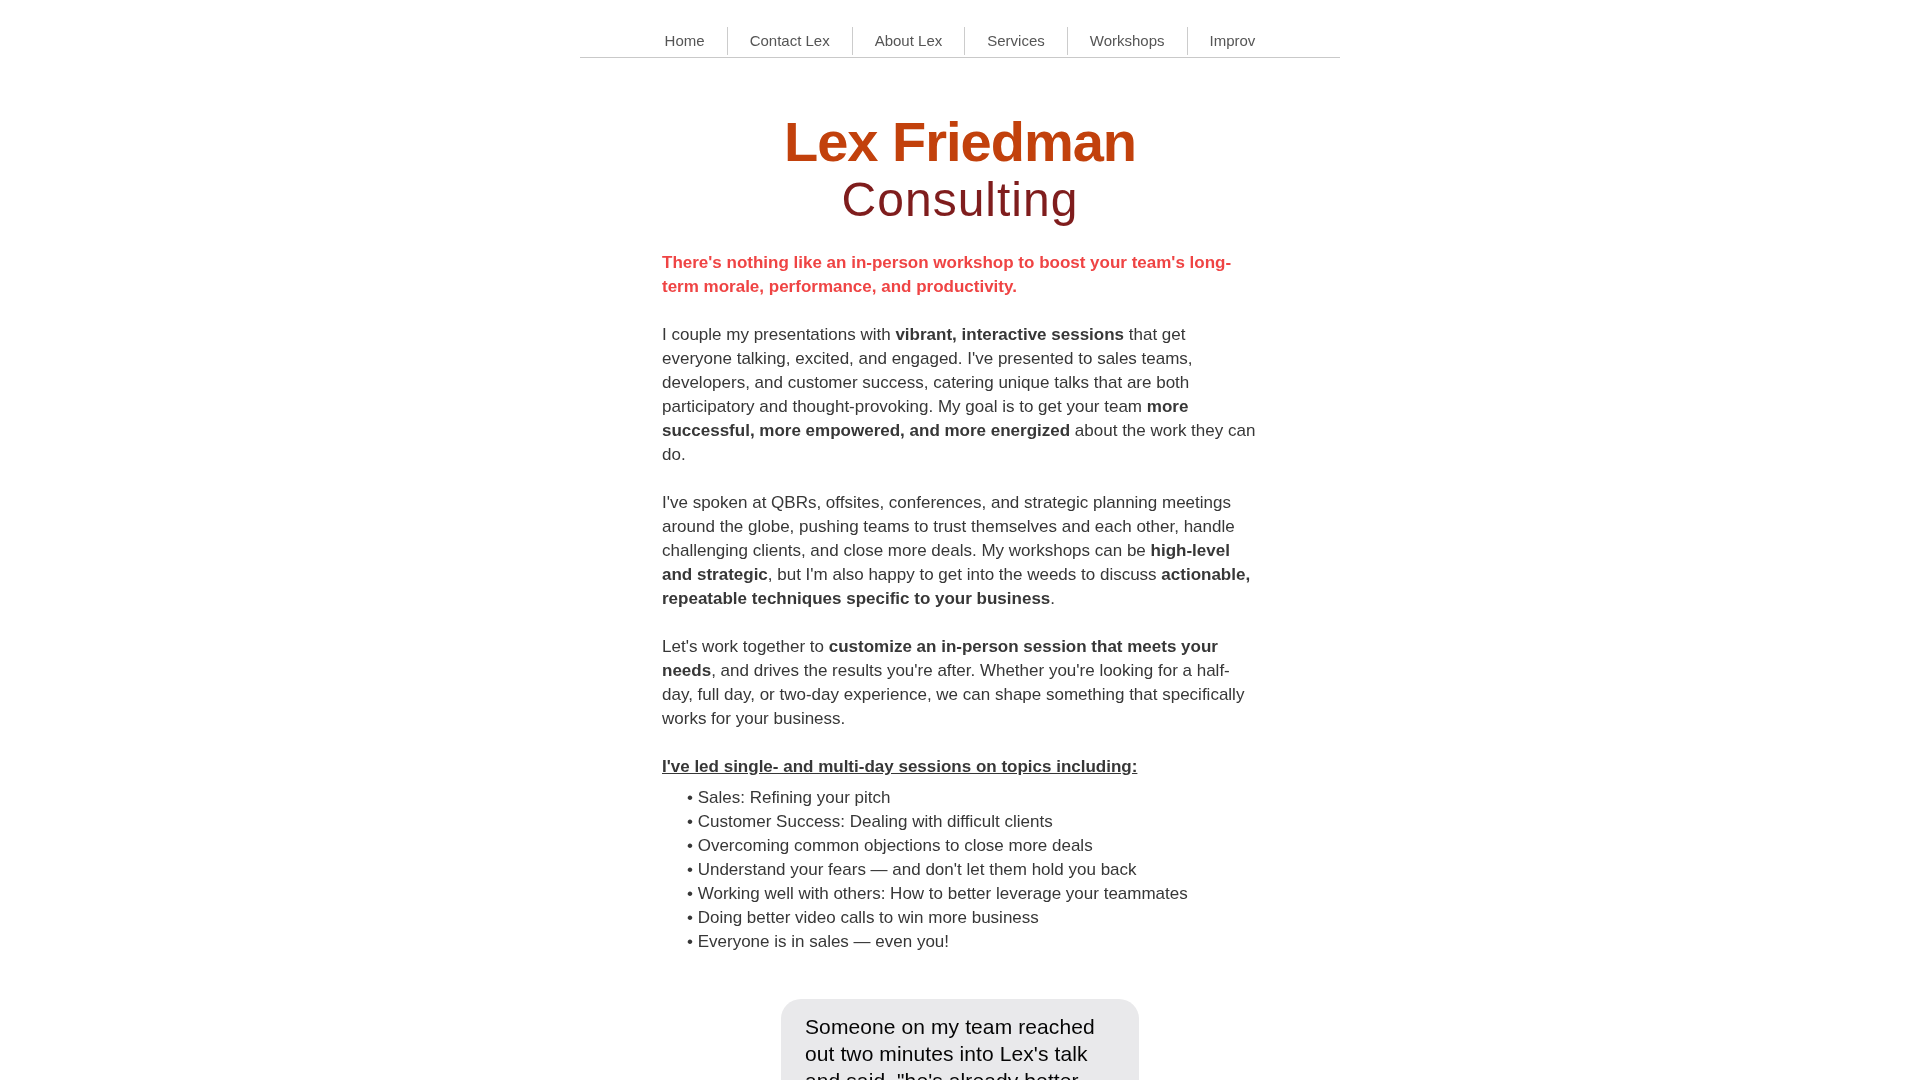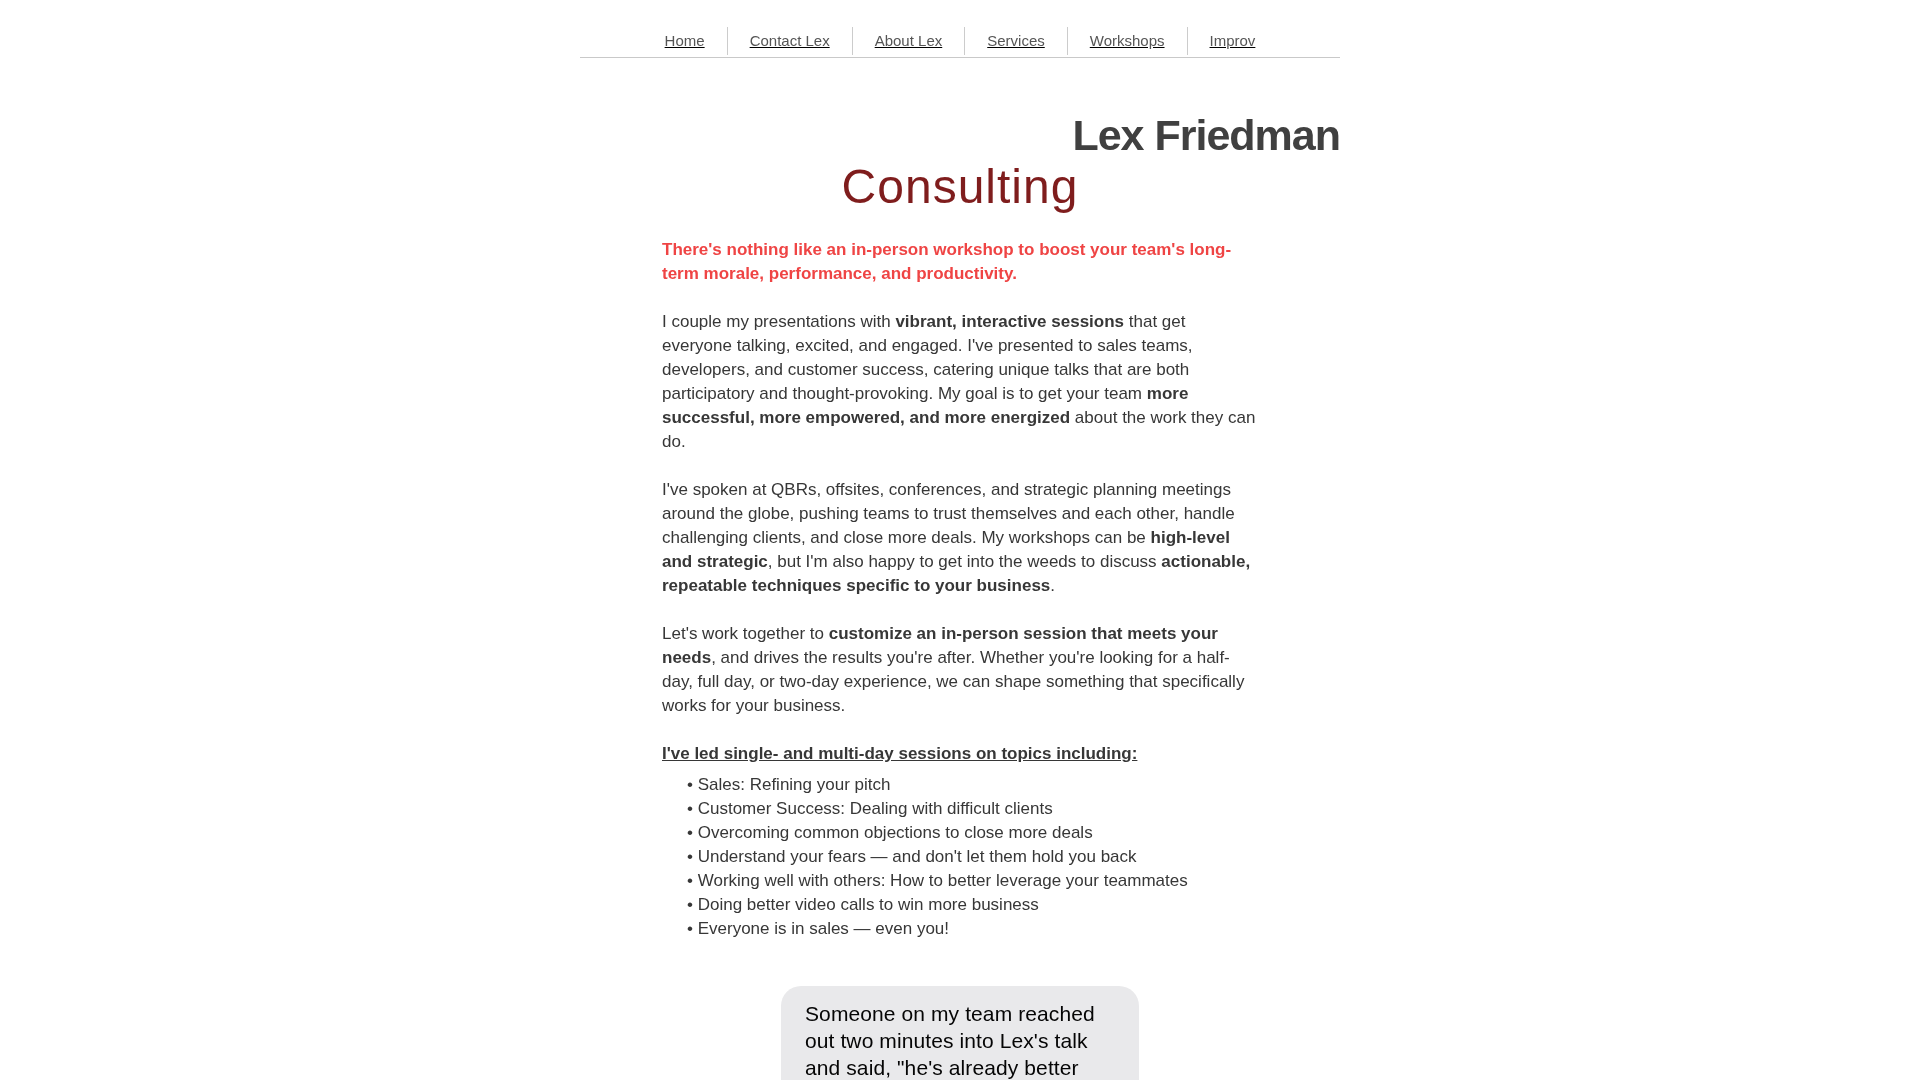--- a/index.html
+++ b/index.html
@@ -17,21 +17,20 @@
     margin: 0 auto;
   }
   
   nav ul {
     display: flex;
     justify-content: center;
     align-items: flex-end;
     list-style: none;
     margin: 0;
     padding: 27px 0 2px;
-    text-decoration: underline;
   }
   nav li {
     padding: 5px 22px;
     font-size: 15px;
     line-height: 18px;
     color: #555555;
     cursor: pointer;
     white-space: nowrap;
   }
   nav li + li {
@@ -40,26 +39,25 @@
   .nav-rule {
     border: none;
     border-top: 1px solid #c9c9c9;
     margin: 0;
     width: 100%;
   }
   
   .brand { text-align: center; }
   .brand-title {
     margin: 56px 0 0;
-    font-size: 43px;
+    font-size: 56px;
     line-height: 1;
     font-weight: bold;
     letter-spacing: -1px;
-    color: #404040;
-    text-align: right;
+    color: #c2410c;
   }
   .brand-subtitle {
     margin: 4px 0 0;
     font-size: 48px;
     line-height: 1.1;
     font-weight: 100;
     letter-spacing: 1px;
     color: #7f1d1d;
   }
   

